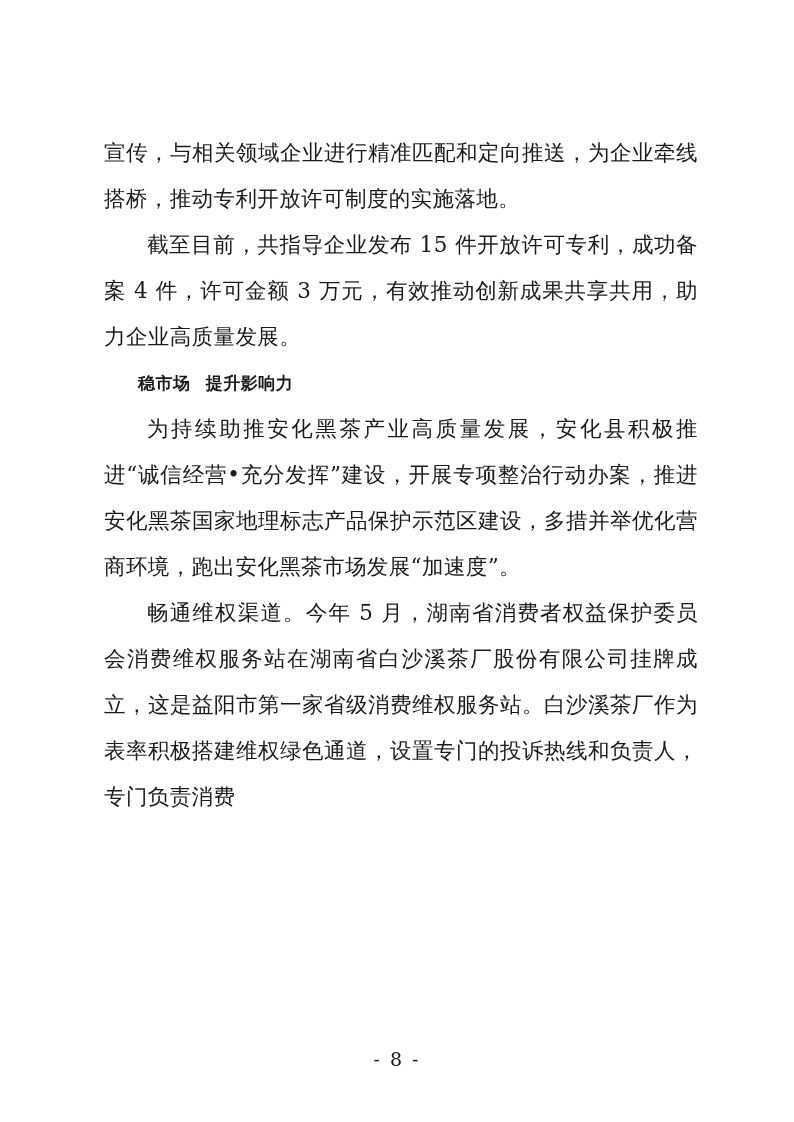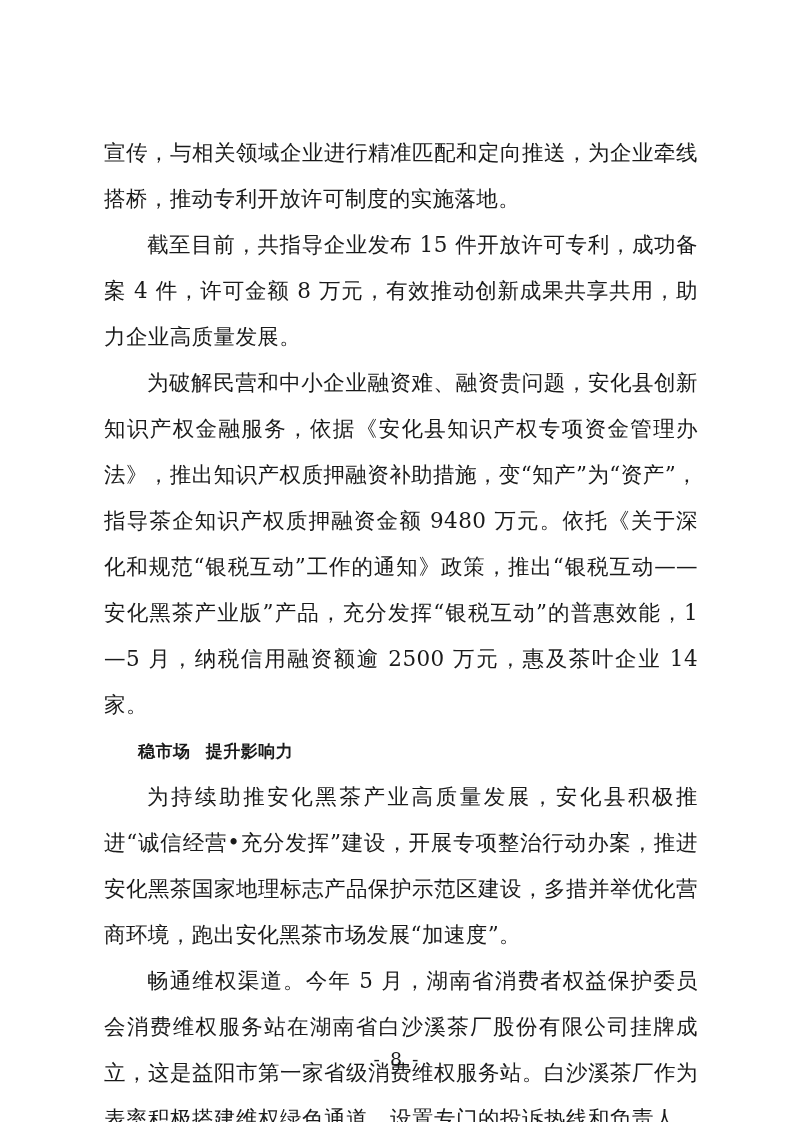--- a/index.html
+++ b/index.html
@@ -63,23 +63,22 @@
   }
 </style>
 </head>
 <body>
 
 <div class="page">
   <div class="doc-body">
 
     <p class="para">宣传，与相关领域企业进行精准匹配和定向推送，为企业牵线搭桥，推动专利开放许可制度的实施落地。</p>
 
-    <p class="para indent">截至目前，共指导企业发布 15 件开放许可专利，成功备案 4 件，许可金额 8 万元，有效推动创新成果共享共用，助力企业高质量发展。</p>
+    <p class="para indent">截至目前，共指导企业发布 15 件开放许可专利，成功备案 4 件，许可金额 3 万元，有效推动创新成果共享共用，助力企业高质量发展。</p>
 
-    <p class="para indent">为破解民营和中小企业融资难、融资贵问题，安化县创新知识产权金融服务，依据《安化县知识产权专项资金管理办法》，推出知识产权质押融资补助措施，变“知产”为“资产”，指导茶企知识产权质押融资金额 9480 万元。依托《关于深化和规范“银税互动”工作的通知》政策，推出“银税互动——安化黑茶产业版”产品，充分发挥“银税互动”的普惠效能，1—5 月，纳税信用融资额逾 2500 万元，惠及茶叶企业 14 家。</p>
 
     <p class="heading"><span>稳市场</span><span class="gap"></span><span>提升影响力</span></p>
 
     <p class="para indent">为持续助推安化黑茶产业高质量发展，安化县积极推进“诚信经营•充分发挥”建设，开展专项整治行动办案，推进安化黑茶国家地理标志产品保护示范区建设，多措并举优化营商环境，跑出安化黑茶市场发展“加速度”。</p>
 
     <p class="para indent">畅通维权渠道。今年 5 月，湖南省消费者权益保护委员会消费维权服务站在湖南省白沙溪茶厂股份有限公司挂牌成立，这是益阳市第一家省级消费维权服务站。白沙溪茶厂作为表率积极搭建维权绿色通道，设置专门的投诉热线和负责人，专门负责消费</p>
 
   </div>
 </div>
 

